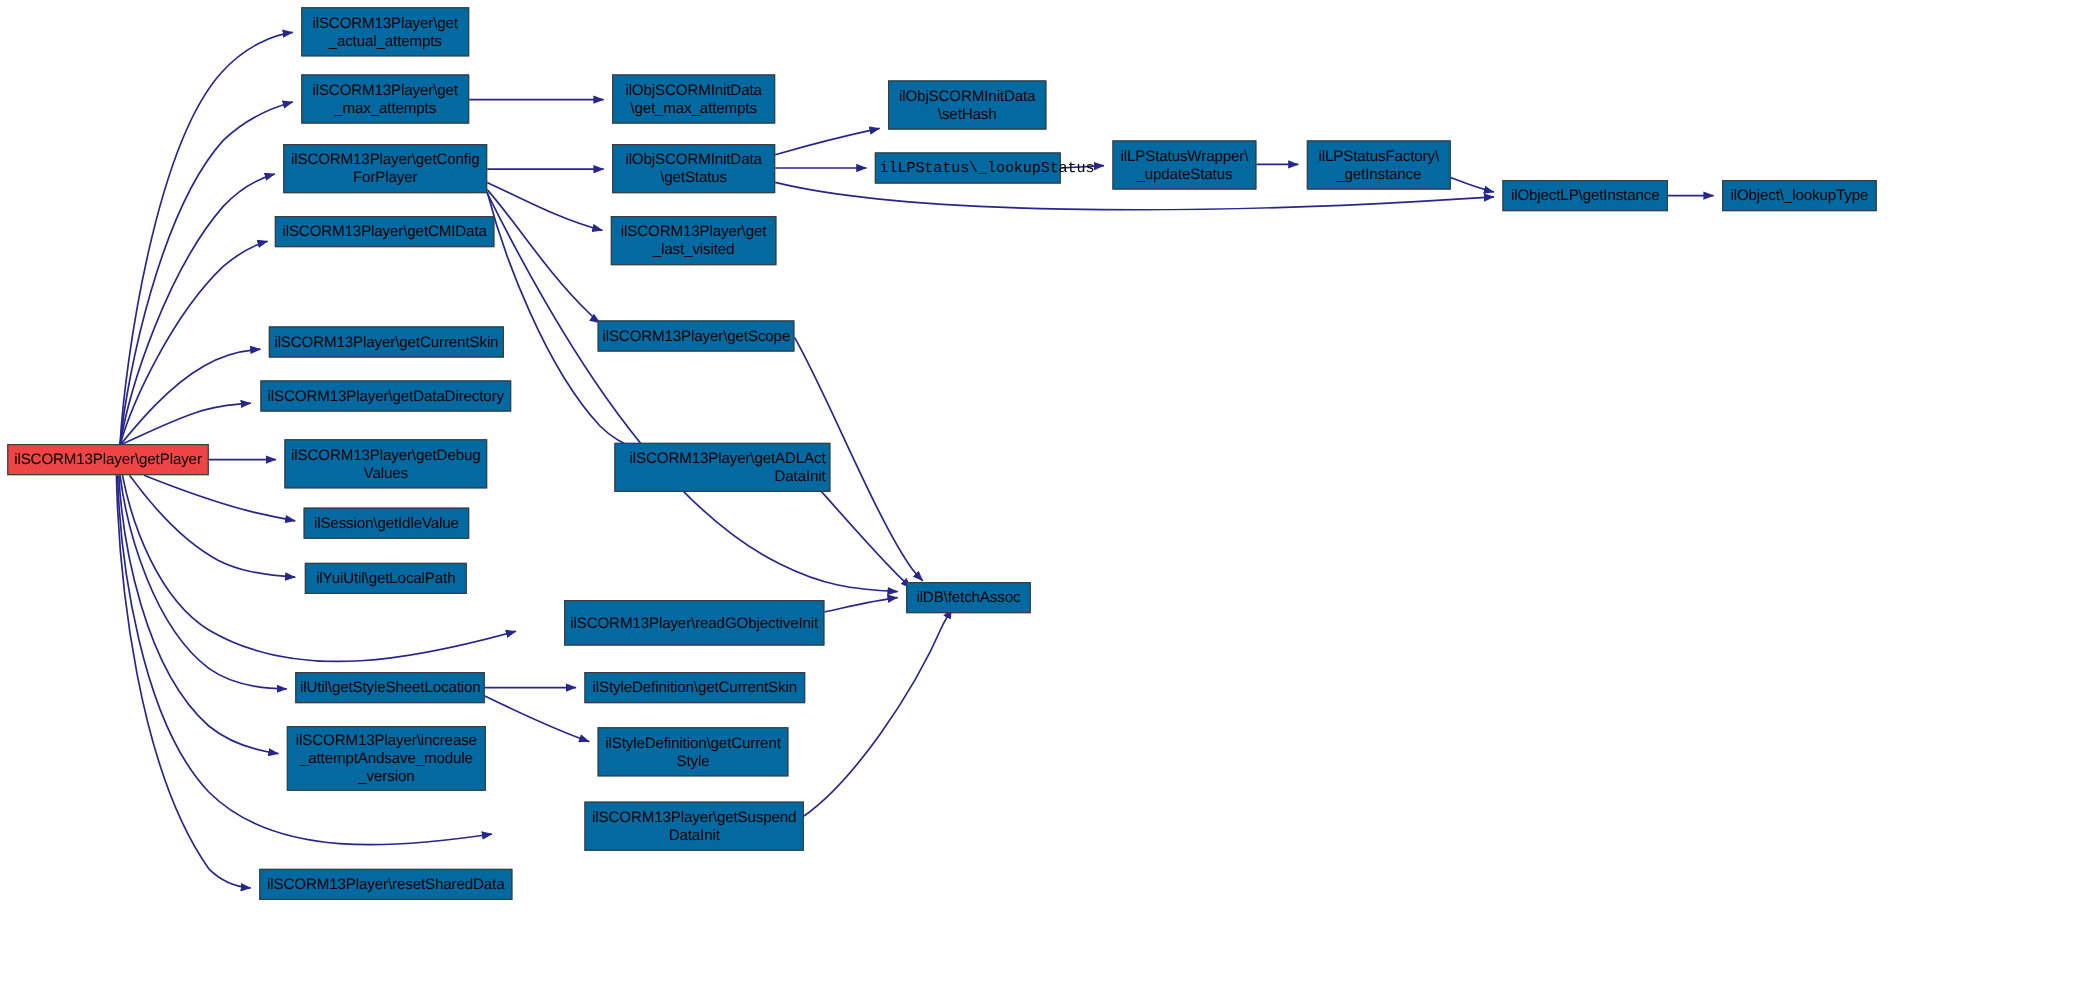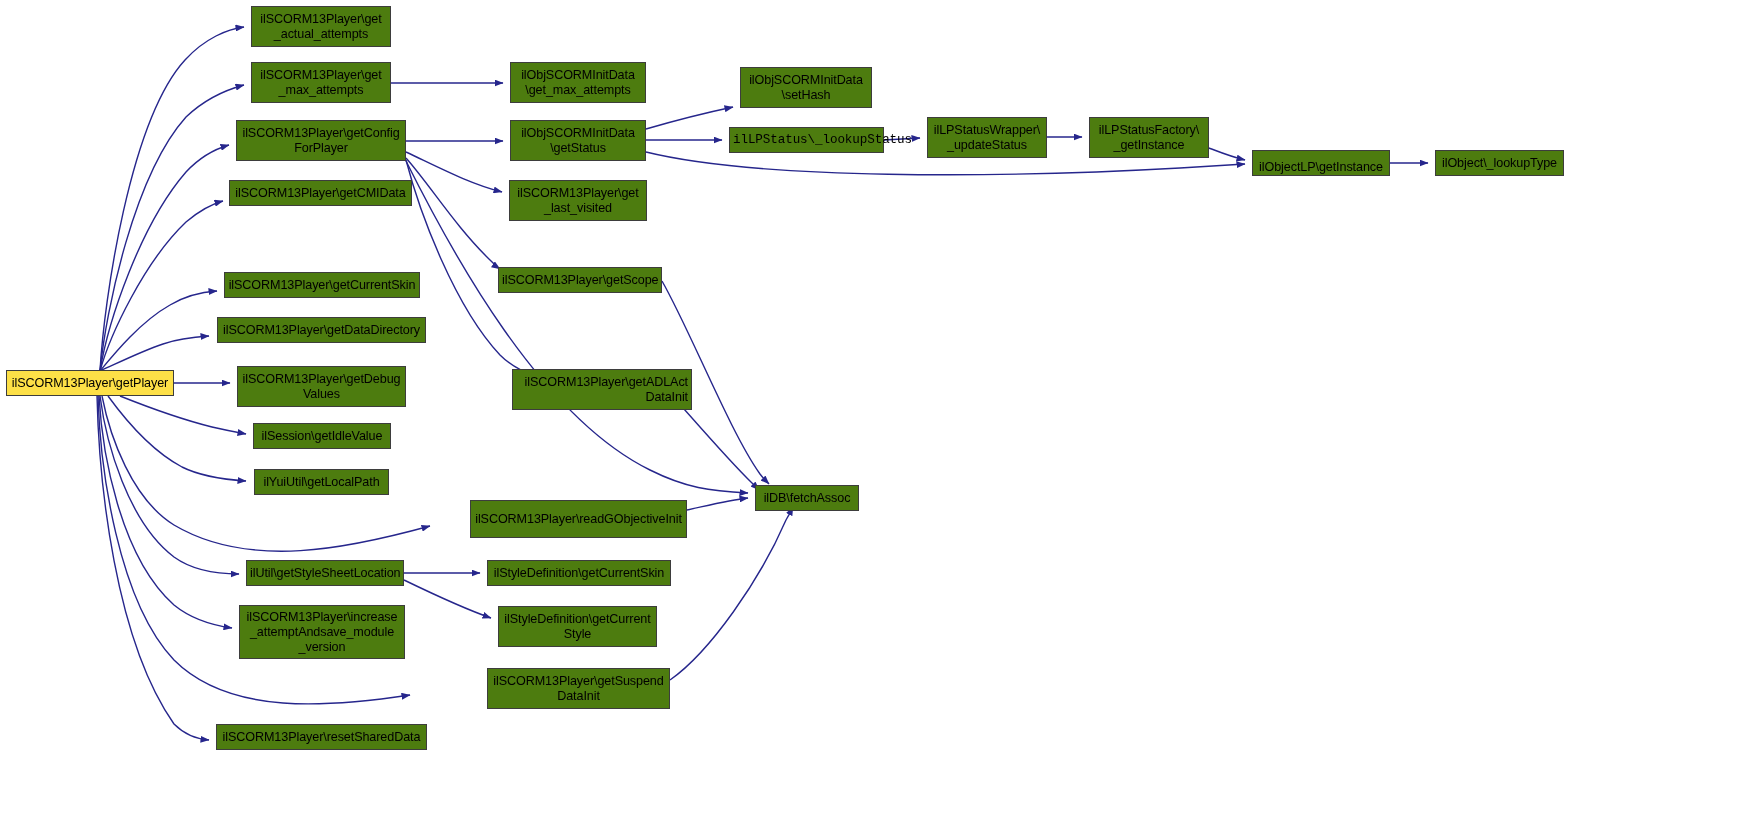--- a/index.html
+++ b/index.html
@@ -21,35 +21,35 @@
     left: 0;
     top: 0;
     width: 1741px;
     height: 837px;
     pointer-events: none;
   }
   .node {
     position: absolute;
     box-sizing: border-box;
     border: 1px solid #3d3d3d;
-    background: #4d7c0f;
+    background: #0369a1;
     color: #000000;
     display: flex;
     align-items: center;
     justify-content: center;
     text-align: center;
     font-size: 12.6px;
     line-height: 15px;
     letter-spacing: -0.1px;
     white-space: pre-line;
     padding: 0 3px;
     z-index: 5;
   }
   .node.root {
-    background: #fde047;
+    background: #ef4444;
     border-color: #3d3d3d;
   }
   .node-label {
     display: block;
     width: 100%;
     white-space: pre-line;
   }
 </style>
 </head>
 <body>
@@ -133,16 +133,16 @@
       <div class="node" style="left: 487px; top: 668px; width: 183px; height: 41px;"><span class="node-label">ilSCORM13Player\getSuspend
 DataInit</span></div>
       <div class="node" style="left: 740px; top: 67px; width: 132px; height: 41px;"><span class="node-label">ilObjSCORMInitData
 \setHash</span></div>
       <div class="node" style="left: 729px; top: 127px; width: 155px; height: 26px; font-family: Liberation Mono, monospace;"><span class="node-label">ilLPStatus\_lookupStatus</span></div>
       <div class="node" style="left: 755px; top: 485px; width: 104px; height: 26px;"><span class="node-label">ilDB\fetchAssoc</span></div>
       <div class="node" style="left: 927px; top: 117px; width: 120px; height: 41px; text-align: center;"><span class="node-label">ilLPStatusWrapper\
 _updateStatus</span></div>
       <div class="node" style="left: 1089px; top: 117px; width: 120px; height: 41px;"><span class="node-label">ilLPStatusFactory\
 _getInstance</span></div>
-      <div class="node" style="left: 1252px; top: 150px; width: 138px; height: 26px; align-items: flex-end;"><span class="node-label">ilObjectLP\getInstance</span></div>
+      <div class="node" style="left: 1252px; top: 150px; width: 138px; height: 26px;"><span class="node-label">ilObjectLP\getInstance</span></div>
       <div class="node" style="left: 1435px; top: 150px; width: 129px; height: 26px;"><span class="node-label">ilObject\_lookupType</span></div>
     </div>
 </div>
 
 </body></html>

